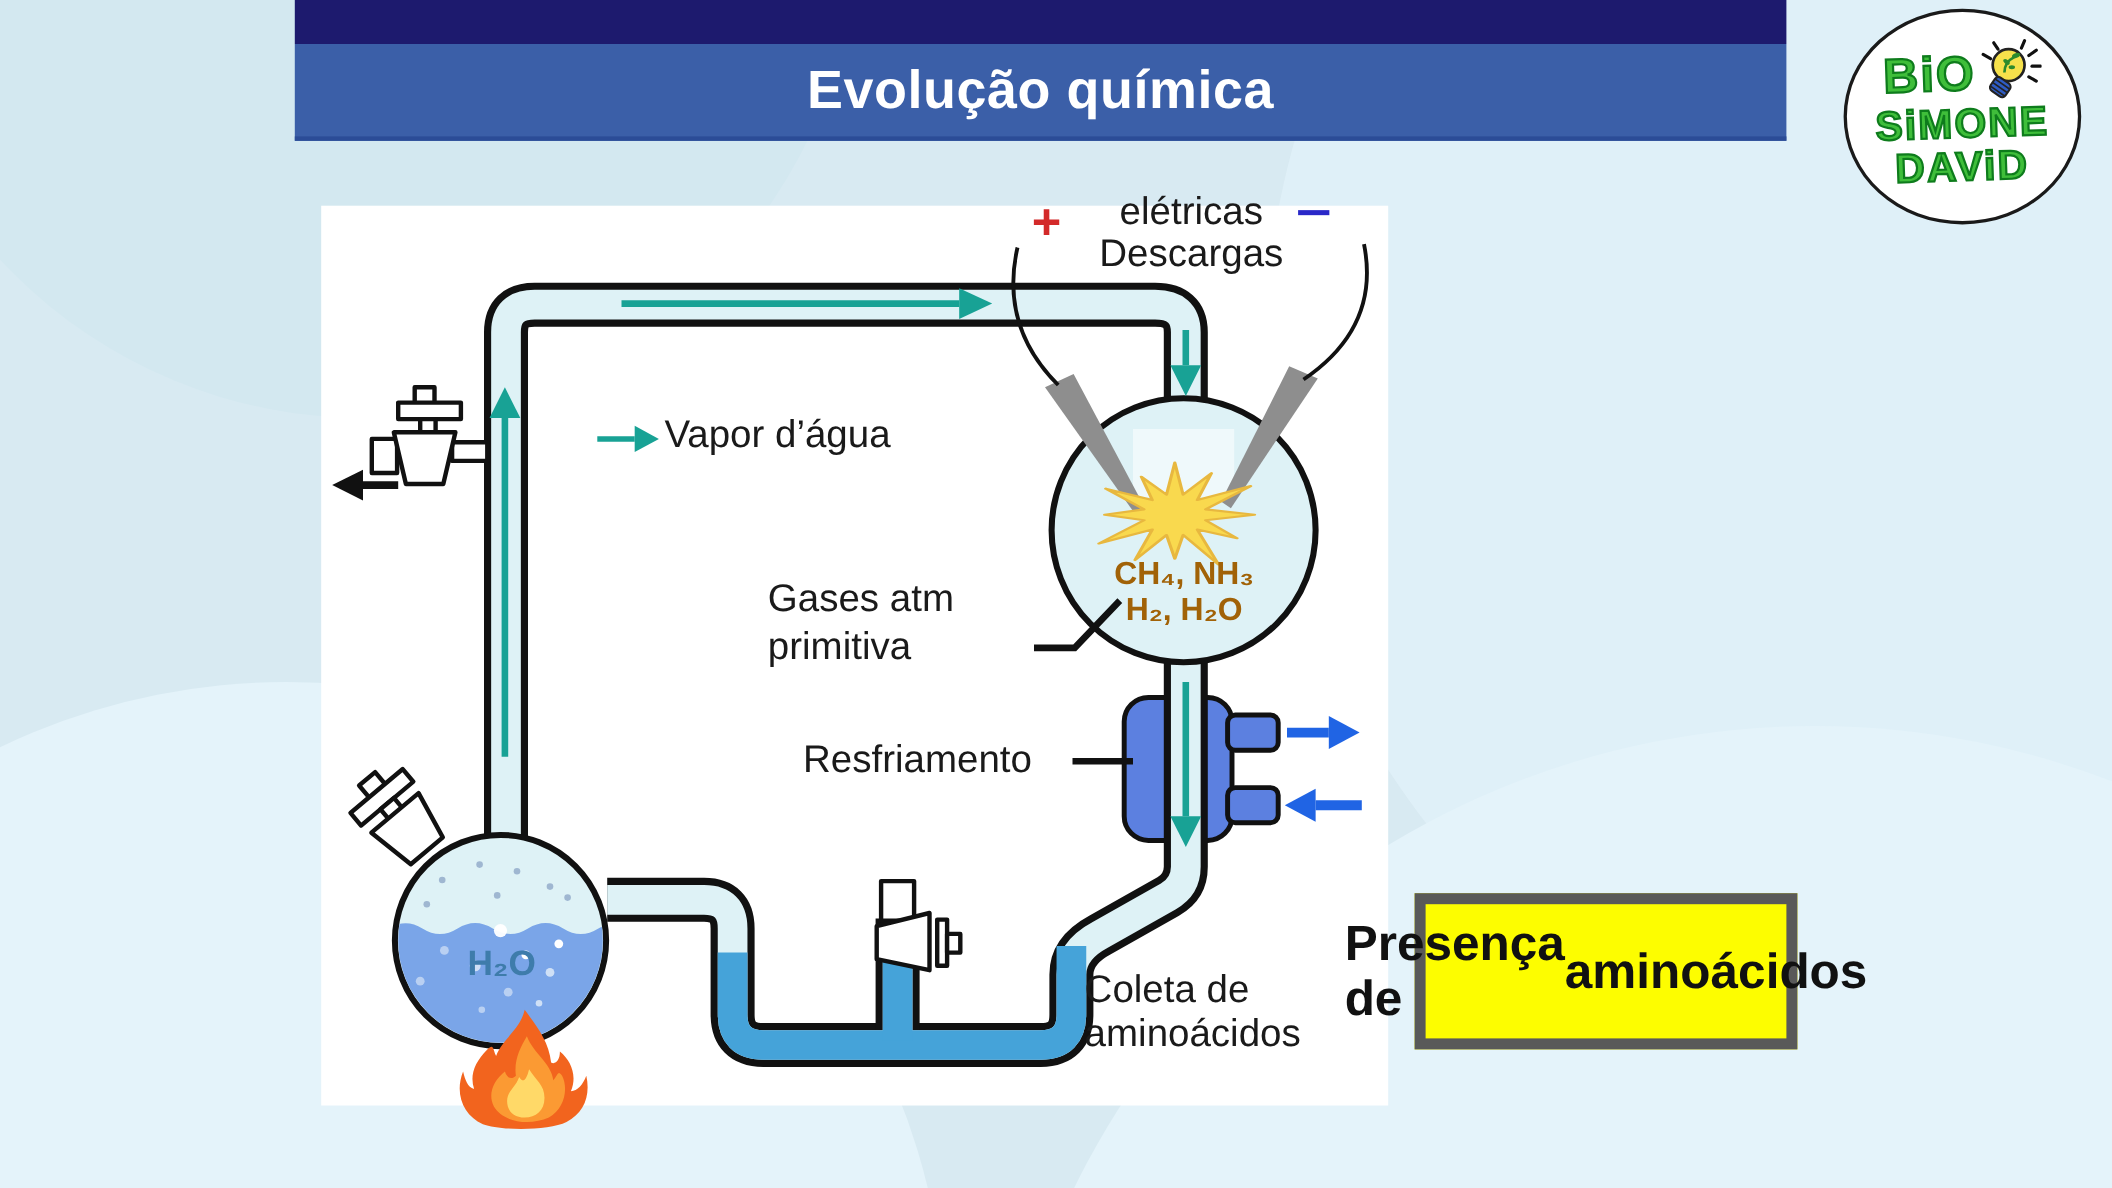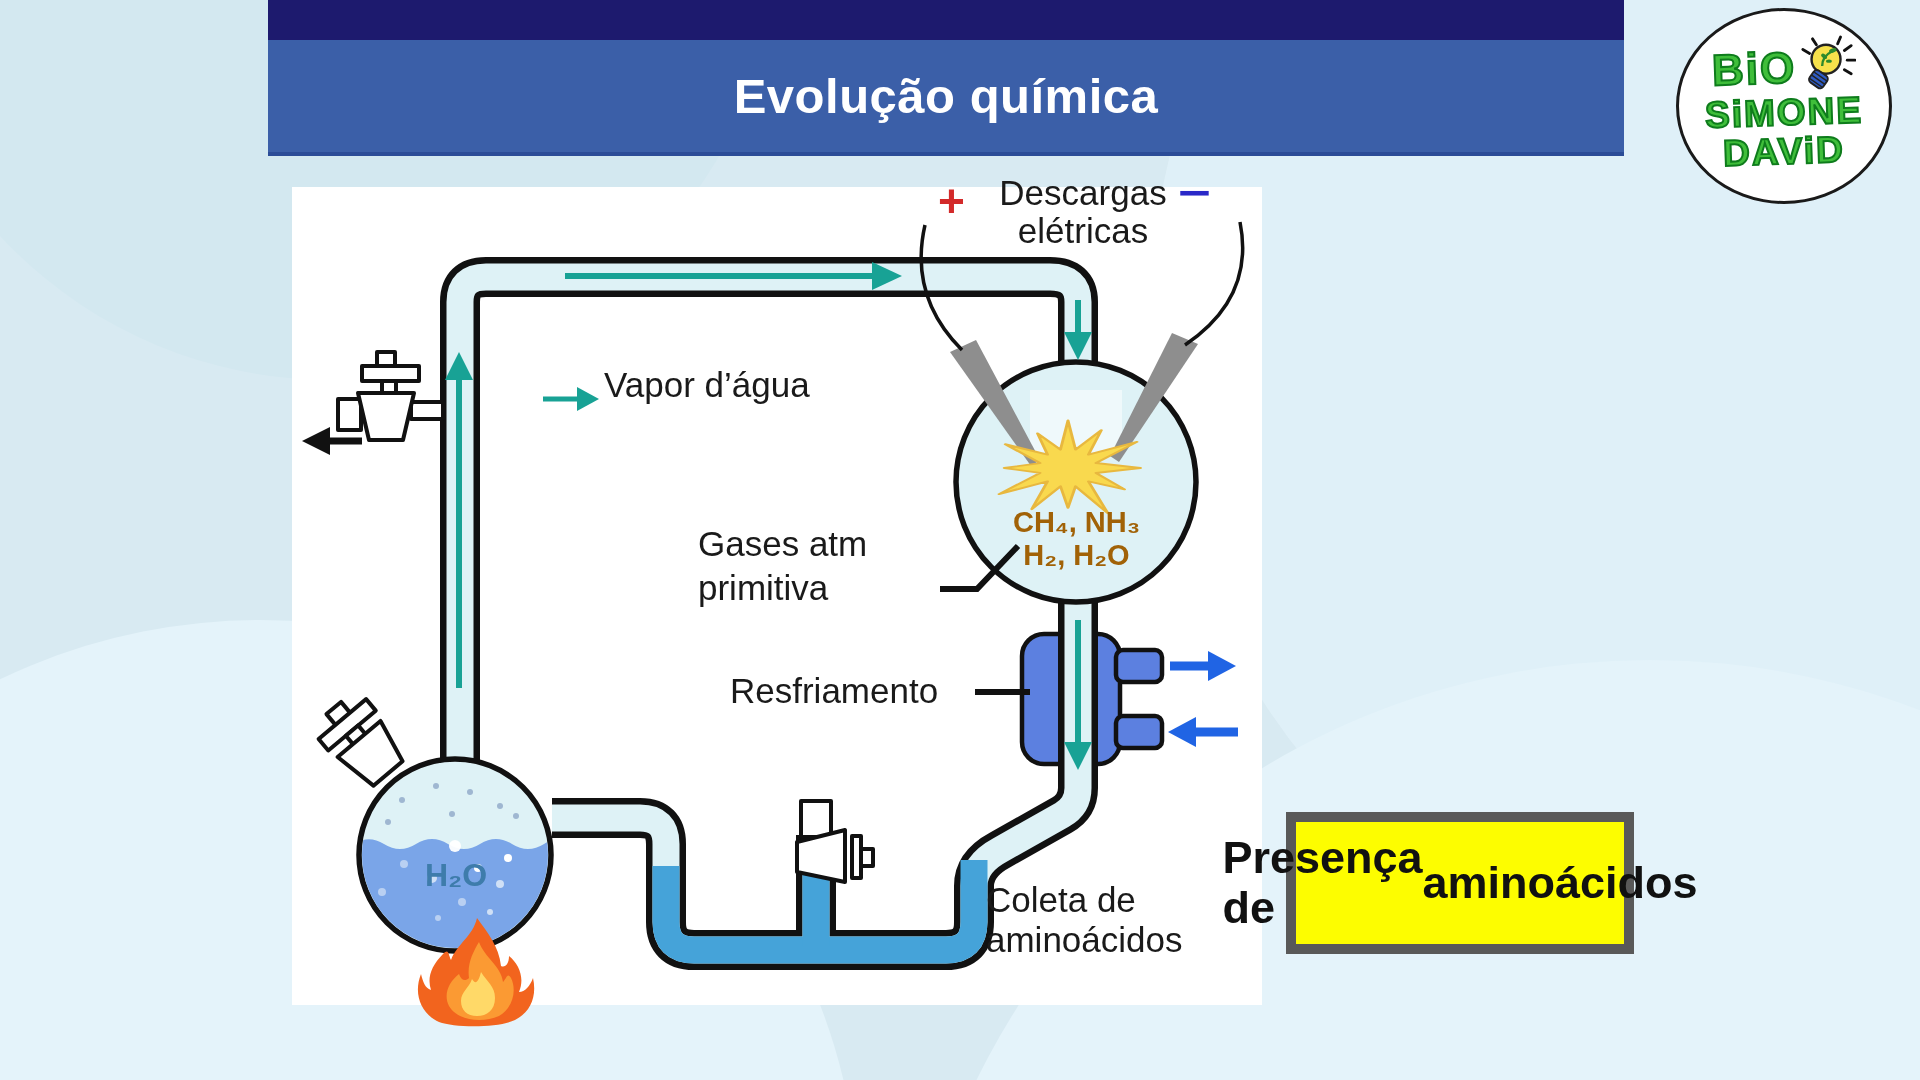--- a/index.html
+++ b/index.html
@@ -11,21 +11,21 @@
   html,body{width:1920px;height:1080px;overflow:hidden;}
   body{font-family:"Liberation Sans","DejaVu Sans",sans-serif;background:var(--c-background);}
   .slide{position:relative;width:1920px;height:1080px;background:var(--c-background);overflow:hidden;}
   .bg-circle{position:absolute;border-radius:50%;background:#e4f3fa;}
   .bg1{left:-340px;top:620px;width:1200px;height:1200px;}
   .bg2{left:1150px;top:-380px;width:1400px;height:1400px;opacity:.65;}
   .bg3{left:900px;top:660px;width:1500px;height:1500px;}
   .bg4{left:-120px;top:-520px;width:900px;height:900px;background:#d3e8f0;}
 
   .top-bar{position:absolute;left:268px;top:0;width:1356px;height:40px;background:var(--c-top-bar);}
-  .banner{position:absolute;left:268px;top:40px;width:1356px;height:116px;background:var(--c-banner);
+  .banner{position:absolute;left:268px;top:40px;width:1356px;height:88px;background:var(--c-banner);
           border-bottom:4px solid #2b4c97;display:flex;align-items:center;justify-content:center;}
   .banner h1{color:#fff;font-size:49px;font-weight:bold;letter-spacing:.5px;}
 
   .panel{position:absolute;left:292px;top:187px;width:970px;height:818px;background:var(--c-panel);}
 
   .apparatus{position:absolute;left:0;top:0;width:1920px;height:1080px;pointer-events:none;}
   .tube-outer{fill:none;stroke:var(--c-outline);stroke-width:40px;stroke-linejoin:round;}
   .tube-inner{fill:none;stroke:var(--c-tube-fill);stroke-width:27px;stroke-linejoin:round;}
   .liquid{fill:none;stroke:var(--c-liquid);stroke-width:27px;stroke-linejoin:round;stroke-linecap:butt;}
   .glass{fill:var(--c-tube-fill);stroke:var(--c-outline);stroke-width:5.5px;}
@@ -39,21 +39,21 @@
   .valve{fill:#fff;stroke:var(--c-outline);stroke-width:4px;stroke-linejoin:round;}
   .wire{fill:none;stroke:var(--c-outline);stroke-width:3.5px;}
   .electrode{fill:#8e8e8e;}
   .spark{fill:var(--c-spark);stroke:#e8b83f;stroke-width:2px;stroke-linejoin:round;}
   .pointer{stroke:var(--c-outline);stroke-width:6px;fill:none;}
 
   .lbl{position:absolute;color:#1a1a1a;font-size:35px;line-height:38px;}
   .lbl-descargas{left:963px;top:174px;width:240px;text-align:center;}
   .lbl-plus{left:938px;top:182px;font-size:46px;font-weight:900;color:var(--c-plus);}
   .lbl-minus{left:1182px;top:174px;font-size:42px;font-weight:900;color:var(--c-minus);transform:scaleX(1.35);}
-  .lbl-vapor{left:604px;top:366px;text-align:right;}
+  .lbl-vapor{left:604px;top:376px;text-align:right;}
   .lbl-gases{left:698px;top:522px;line-height:44px;}
   .lbl-resfriamento{left:730px;top:672px;}
   .lbl-gasmix{left:984px;top:506px;width:185px;text-align:center;font-size:29px;line-height:33px;
               font-weight:bold;color:#a16207;}
   .lbl-h2o{left:424px;top:856px;width:64px;text-align:center;font-size:32px;font-weight:bold;color:#3e7cab;}
   .lbl-coleta{left:986px;top:880px;line-height:40px;}
 
   .callout{position:absolute;left:1286px;top:812px;width:348px;height:142px;background:var(--c-callout-bg);
            border:10px solid var(--c-callout-border);display:flex;flex-direction:row;align-items:center;
            justify-content:center;}
@@ -209,22 +209,22 @@
     <line class="pointer" x1="975" y1="692" x2="1030" y2="692"></line>
 
     <g transform="translate(415,916)">
       <path fill="#f2641e" d="M62,2 C58,20 42,28 36,44 C33,38 34,32 28,38 C16,50 12,62 16,74 C10,72 8,66 6,58 C-2,78 6,98 24,106 C40,112 84,112 100,104 C116,96 122,80 118,62 C115,70 110,76 104,76 C110,62 104,48 94,40 C94,48 90,52 86,50 C84,30 72,16 62,2 Z"></path>
       <path fill="#fb9a33" d="M64,26 C70,42 86,50 88,66 C92,62 92,56 96,62 C102,74 98,92 84,100 C66,108 42,104 34,90 C28,78 34,66 44,58 C46,64 50,66 54,62 C52,48 58,36 64,26 Z"></path>
       <path fill="#ffd968" d="M66,56 C72,66 80,70 80,82 C80,94 72,100 62,100 C52,100 46,94 46,85 C46,76 54,72 57,63 C60,68 63,68 66,56 Z"></path>
     </g>
   </svg>
 
   <div class="lbl lbl-descargas">
+    <div>elétricas</div>
     <div>Descargas</div>
-    <div>elétricas</div>
   </div>
   <div class="lbl lbl-plus">+</div>
   <div class="lbl lbl-minus">−</div>
   <div class="lbl lbl-vapor">Vapor d’água</div>
   <div class="lbl lbl-gases">
     <div>Gases atm</div>
     <div>primitiva</div>
   </div>
   <div class="lbl lbl-resfriamento">Resfriamento</div>
   <div class="lbl lbl-gasmix">

